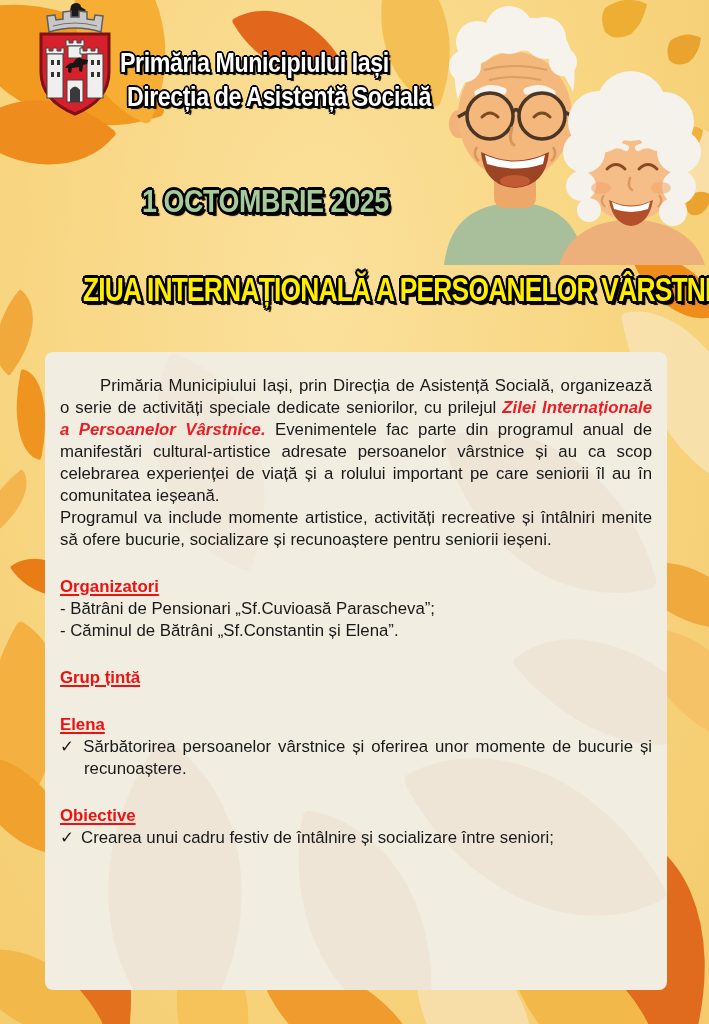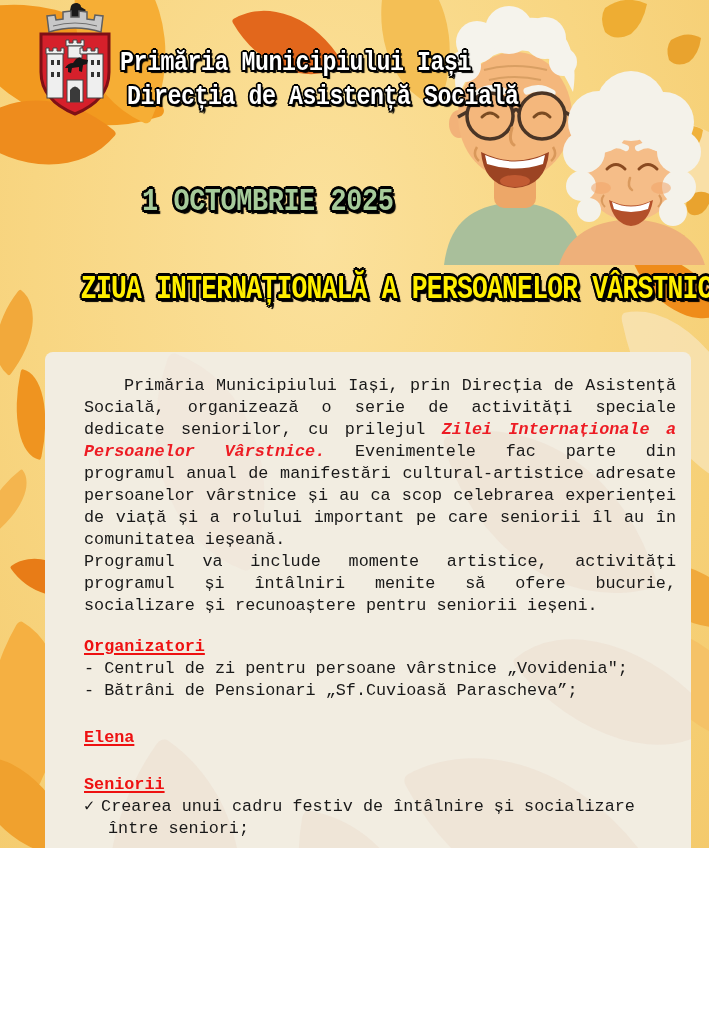--- a/index.html
+++ b/index.html
@@ -1,18 +1,18 @@
 <!DOCTYPE html>
 <html><head>
 <meta charset="utf-8">
 <style>
   html,body{margin:0;padding:0;}
   .poster{
-    position:relative;width:709px;height:848px;overflow:hidden;
-    font-family:Liberation Mono, monospace;
+    position:relative;width:709px;height:1024px;overflow:hidden;
+    font-family:Liberation Sans, sans-serif;
     background:radial-gradient(ellipse at 45% 28%, #fbe19c 0%, #f8d682 52%, #f4ca6c 100%);
   }
   
   .leaf{position:absolute;border-radius:4% 100% 4% 100%;z-index:1;}
   
   .couple{position:absolute;top:0;right:0;z-index:2;}
   
   .stroke2{text-shadow:2px 0 0 #000,-2px 0 0 #000,0 2px 0 #000,0 -2px 0 #000,
     1.5px 1.5px 0 #000,-1.5px 1.5px 0 #000,1.5px -1.5px 0 #000,-1.5px -1.5px 0 #000,3px 3px 1px #000;}
   .stroke3{text-shadow:3px 0 0 #000,-3px 0 0 #000,0 3px 0 #000,0 -3px 0 #000,
@@ -29,32 +29,32 @@
     font-size:32px;white-space:nowrap;transform:scaleX(0.84);transform-origin:left top;letter-spacing:-0.5px;
   }
   .main-title{position:absolute;left:0;top:271px;width:709px;text-align:center;z-index:6;white-space:nowrap;}
   .main-title>span{
     display:inline-block;color:#ffee00;font-weight:bold;font-size:33px;
     transform:scaleX(0.80);transform-origin:center top;letter-spacing:-1px;
   }
   
   .content-box{
     position:absolute;left:45px;top:352px;width:622px;height:638px;z-index:5;
-    background:#f2ede1;border-radius:8px;overflow:hidden;padding-left:24px;
+    background:#f2ede1;border-radius:8px;overflow:hidden;
   }
   .wleaf{position:absolute;border-radius:4% 100% 4% 100%;background:#e9d3c3;opacity:.32;z-index:1;}
   .content-inner{
     position:relative;z-index:2;padding:23px 15px 0 15px;
     font-size:16.8px;line-height:22px;color:#191919;
   }
   .intro p{margin:0;text-align:justify;}
   .p1{text-indent:40px;}
   .highlight{color:#ed1c24;font-weight:bold;font-style:italic;}
   .section{margin-top:25px;}
-  #sections .section:first-child{margin-top:19px;}
+  #sections .section:first-child{margin-top:25px;}
   .section-heading{
     color:#ee1111;font-weight:bold;text-decoration:underline;
     text-decoration-thickness:2px;text-underline-offset:2px;
   }
   .item{margin:0;}
   .item.justify{text-align:justify;}
   .check-item{padding-left:24px;text-indent:-24px;}
   .check{margin-right:7px;}
 </style>
 </head>
@@ -195,34 +195,36 @@
     <div class="wleaf" style="left:90px;top:20px;width:150px;height:180px;transform:rotate(20deg);background:#efdcd4;"></div>
     <div class="wleaf" style="left:420px;top:60px;width:170px;height:200px;transform:rotate(-15deg);"></div>
     <div class="wleaf" style="left:30px;top:420px;width:200px;height:240px;transform:rotate(35deg);"></div>
     <div class="wleaf" style="left:400px;top:370px;width:180px;height:230px;transform:rotate(-28deg);"></div>
     <div class="wleaf" style="left:240px;top:470px;width:160px;height:200px;transform:rotate(10deg);"></div>
     <div class="wleaf" style="left:510px;top:250px;width:120px;height:180px;transform:rotate(-40deg);"></div>
 
     <div class="content-inner">
       <div class="intro">
         <p class="p1"><span>Primăria Municipiului Iași, prin Direcția de Asistență Socială, organizează o serie de activități speciale dedicate seniorilor, cu prilejul </span><span class="highlight">Zilei Internaționale a Persoanelor Vârstnice.</span><span> Evenimentele fac parte din programul anual de manifestări cultural-artistice adresate persoanelor vârstnice și au ca scop celebrarea experienței de viață și a rolului important pe care seniorii îl au în comunitatea ieșeană.</span></p>
-        <p>Programul va include momente artistice, activități programul și întâlniri menite să ofere bucurie, socializare și recunoaștere pentru seniorii ieșeni.</p>
+        <p>Programul va include momente artistice, activități recreative și întâlniri menite să ofere bucurie, socializare și recunoaștere pentru seniorii ieșeni.</p>
       </div>
       <div id="sections">
           <div class="section">
             <div class="section-heading">Organizatori</div>
-            <div class="item dash-item">- Centrul de zi pentru persoane vârstnice „Vovidenia";</div>
             <div class="item dash-item">- Bătrâni de Pensionari „Sf.Cuvioasă Parascheva”;</div>
-          </div>
-          <div class="section">
+            <div class="item dash-item">- Căminul de Bătrâni „Sf.Constantin și Elena”.</div>
+          </div>
+          <div class="section">
+            <div class="section-heading">Grup țintă</div>
           </div>
           <div class="section">
             <div class="section-heading">Elena</div>
-          </div>
-          <div class="section">
-            <div class="section-heading">Seniorii</div>
+            <div class="item check-item justify"><span class="check">✓</span>Sărbătorirea persoanelor vârstnice și oferirea unor momente de bucurie și recunoaștere.</div>
+          </div>
+          <div class="section">
+            <div class="section-heading">Obiective</div>
             <div class="item check-item"><span class="check">✓</span>Crearea unui cadru festiv de întâlnire și socializare între seniori;</div>
           </div>
         </div>
     </div>
   </div>
 
 </div>
 
 </body></html>

